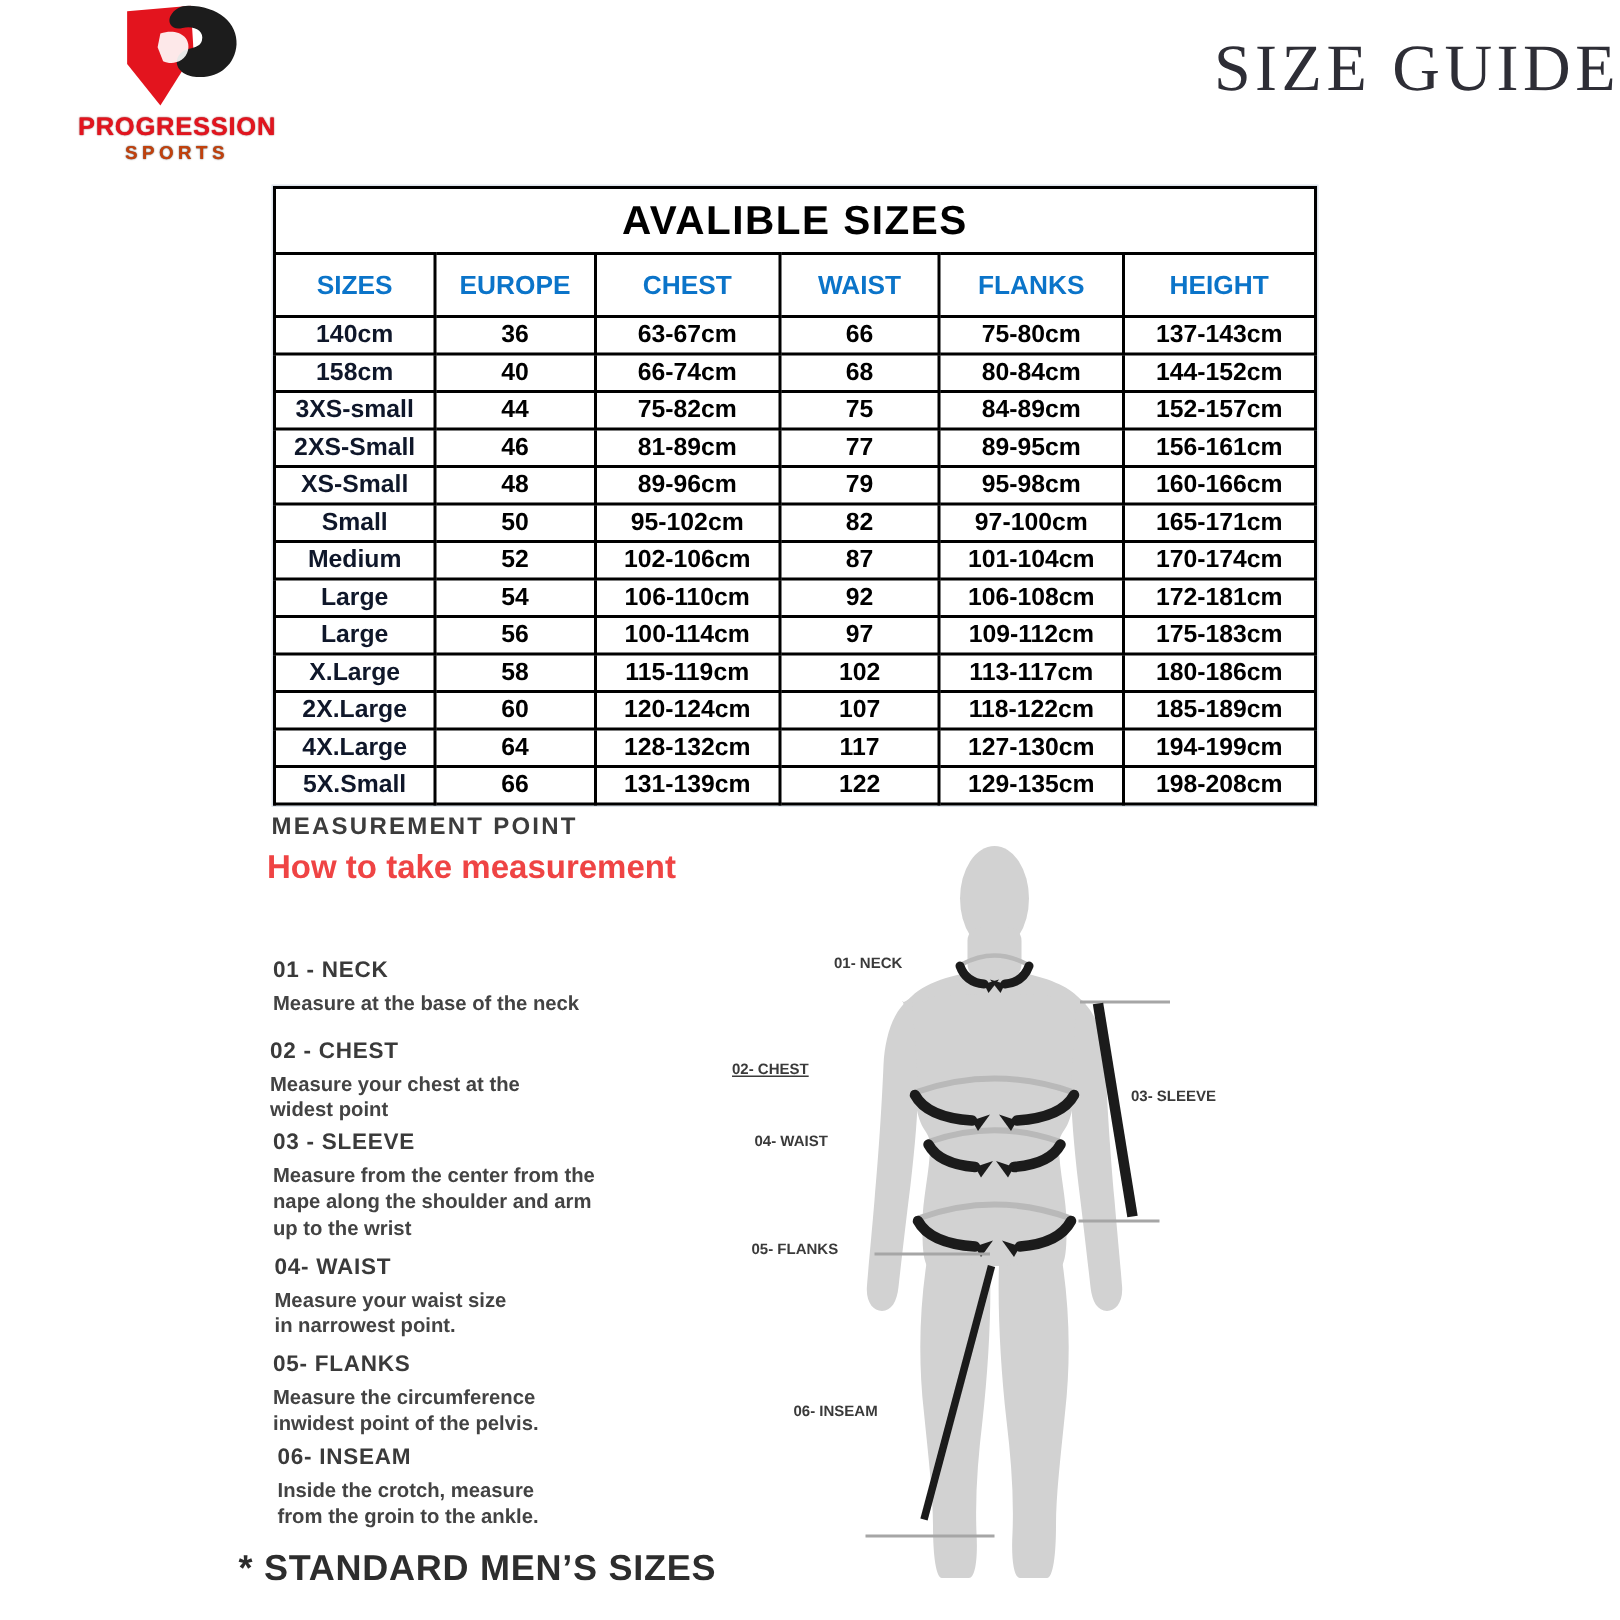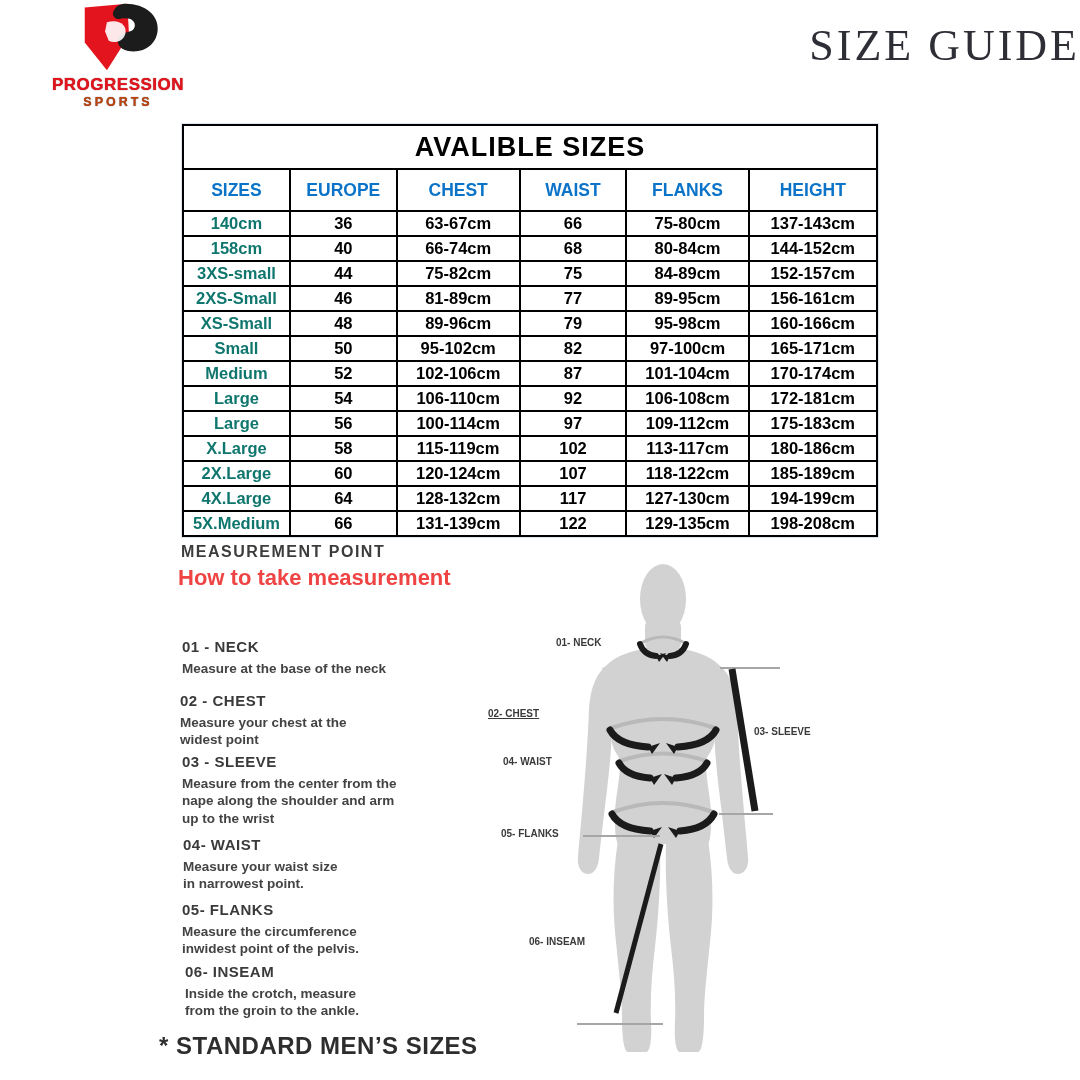--- a/index.html
+++ b/index.html
@@ -28,21 +28,21 @@
                 border:2px solid #000; }
   table.sizes caption { border:2px solid #000; border-bottom:none;
                         font-size:27px; font-weight:bold; letter-spacing:1px;
                         color:#000; padding:6px 0 5px 0; }
   table.sizes th, table.sizes td {
     border:2px solid #000; text-align:center; vertical-align:middle;
     height:25px; padding:0 2px; overflow:hidden; white-space:nowrap;
   }
   table.sizes th { color:#0b74c9; font-size:17.5px; font-weight:bold; height:42px; }
   table.sizes td { color:#000; font-size:16.5px; font-weight:bold; }
-  table.sizes td:first-child { color:#0f766e; }
+  table.sizes td:first-child { color:#0f172a; }
 
   
   .m-kicker { position:absolute; left:181px; top:543px; font-size:16px; font-weight:bold;
               color:#3c3c3c; letter-spacing:1.5px; }
   .m-heading { position:absolute; left:178px; top:565px; font-size:22px; font-weight:bold;
                color:#ef4444; }
   .m-item { position:absolute; width:270px; }
   .m-item .m-title { font-size:15px; font-weight:bold; color:#3a3a3a; letter-spacing:.5px; }
   .m-item .m-text  { font-size:13.5px; font-weight:bold; color:#434343; line-height:1.28;
                      margin-top:5px; white-space:pre-line; }
@@ -198,21 +198,21 @@
           </tr>
           <tr>
             <td>4X.Large</td>
             <td>64</td>
             <td>128-132cm</td>
             <td>117</td>
             <td>127-130cm</td>
             <td>194-199cm</td>
           </tr>
           <tr>
-            <td>5X.Medium</td>
+            <td>5X.Small</td>
             <td>66</td>
             <td>131-139cm</td>
             <td>122</td>
             <td>129-135cm</td>
             <td>198-208cm</td>
           </tr>
         </tbody>
     </table>
   </div>
 

